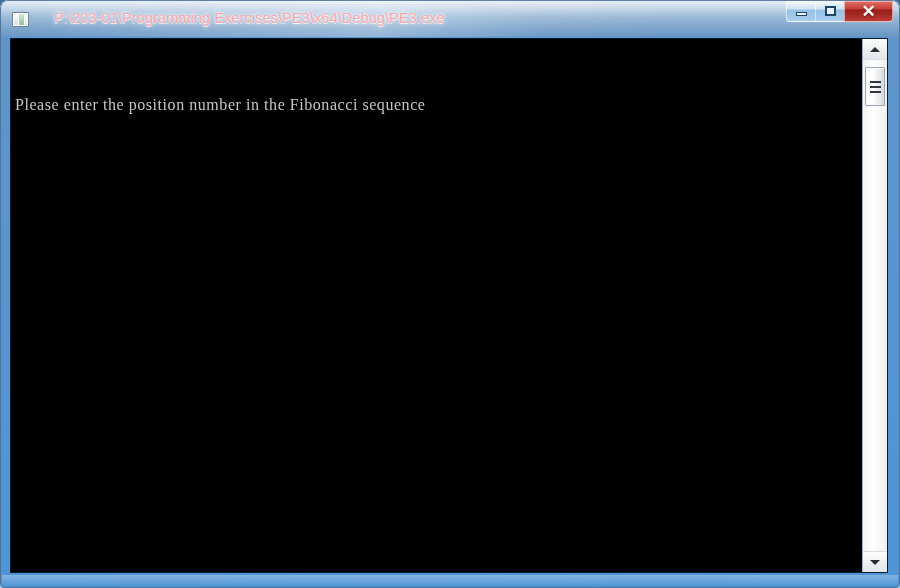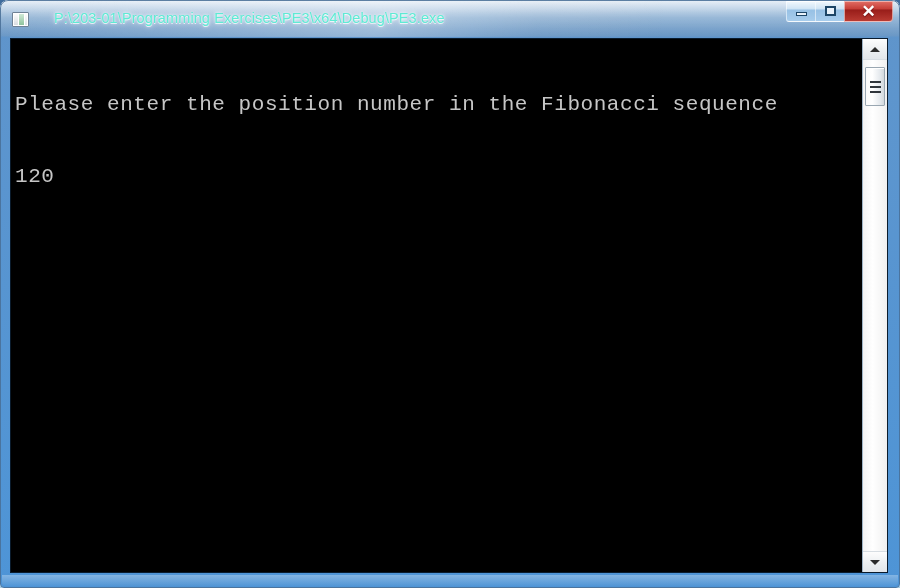--- a/index.html
+++ b/index.html
@@ -111,21 +111,21 @@
   }
   #app-icon .pane-c {
     position: absolute; left: 12px; top: 1px; right: 1px; bottom: 1px;
     background: linear-gradient(180deg,#fdfdfd,#dfe3e7);
   }
 
   #title-text {
     margin-left: 10px;
     font-size: 14.5px;
     line-height: 17px;
-    color: #5eead4;
+    color: #fca5a5;
     letter-spacing: 0.1px;
     white-space: nowrap;
     text-shadow:
       0 0 3px rgba(255,255,255,0.95),
       0 0 6px rgba(255,255,255,0.85),
       0 1px 0 rgba(255,255,255,0.7);
     padding-left: 15px;
   }
 
   
@@ -202,22 +202,22 @@
     height: 535px;
     background: #000000;
     border: 1px solid #0a1b2c;
     display: flex;
     overflow: hidden;
   }
 
   #console-text {
     flex: 1 1 auto;
     padding: 6px 0 16px 4px;
-    font-family: Liberation Mono, monospace;
-    font-size: 21px;
+    font-family: Liberation Serif, serif;
+    font-size: 16px;
     line-height: 24px;
     color: #c6c6c6;
     white-space: pre;
     letter-spacing: 0.55px;
     overflow: hidden;
   }
   .console-line { height: 24px; }
 
   
   #scrollbar {
@@ -313,21 +313,20 @@
     </div>
     <div class="winbtn close">
       <div class="glyph-close">✕</div>
     </div>
   </div>
 
   <div id="console-area">
 
     <div id="console-text">
       <div class="console-line">Please enter the position number in the Fibonacci sequence</div>
-      <div class="console-line">120</div>
     </div>
 
     <div id="scrollbar">
       <div class="sb-arrow up">
         <div class="tri-up"></div>
       </div>
       <div id="sb-thumb">
         <div class="grip-line"></div>
         <div class="grip-line"></div>
         <div class="grip-line"></div>

